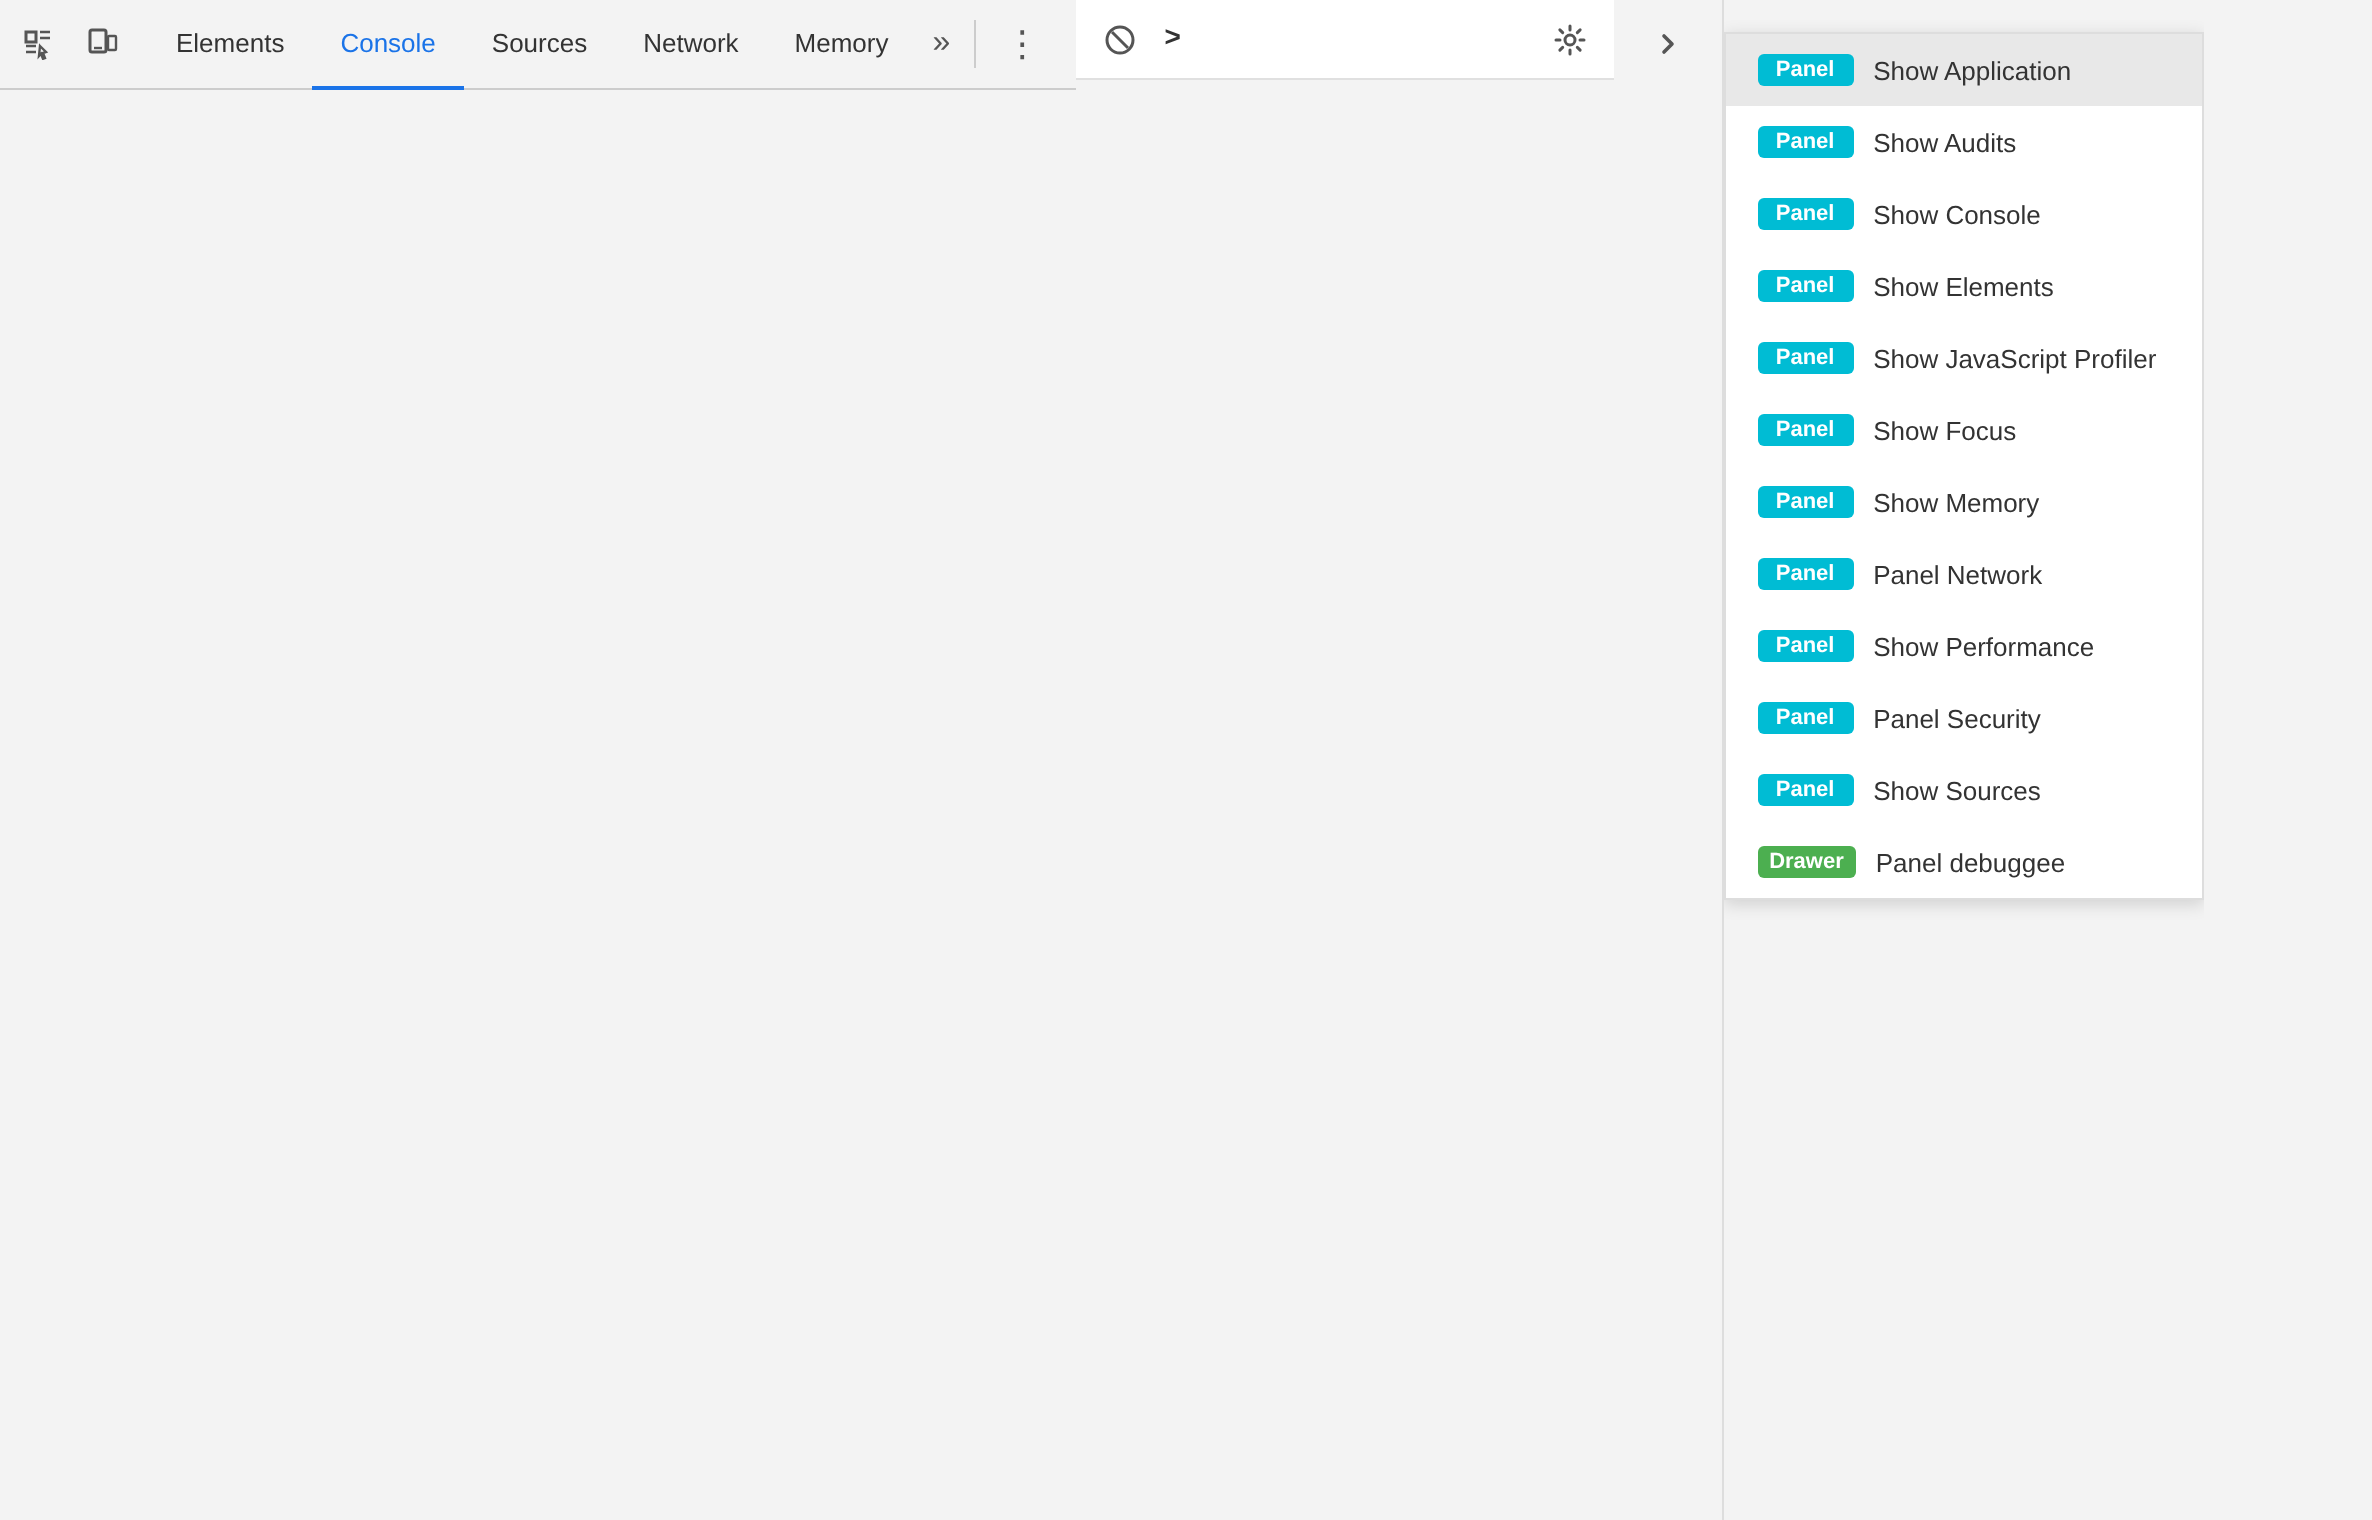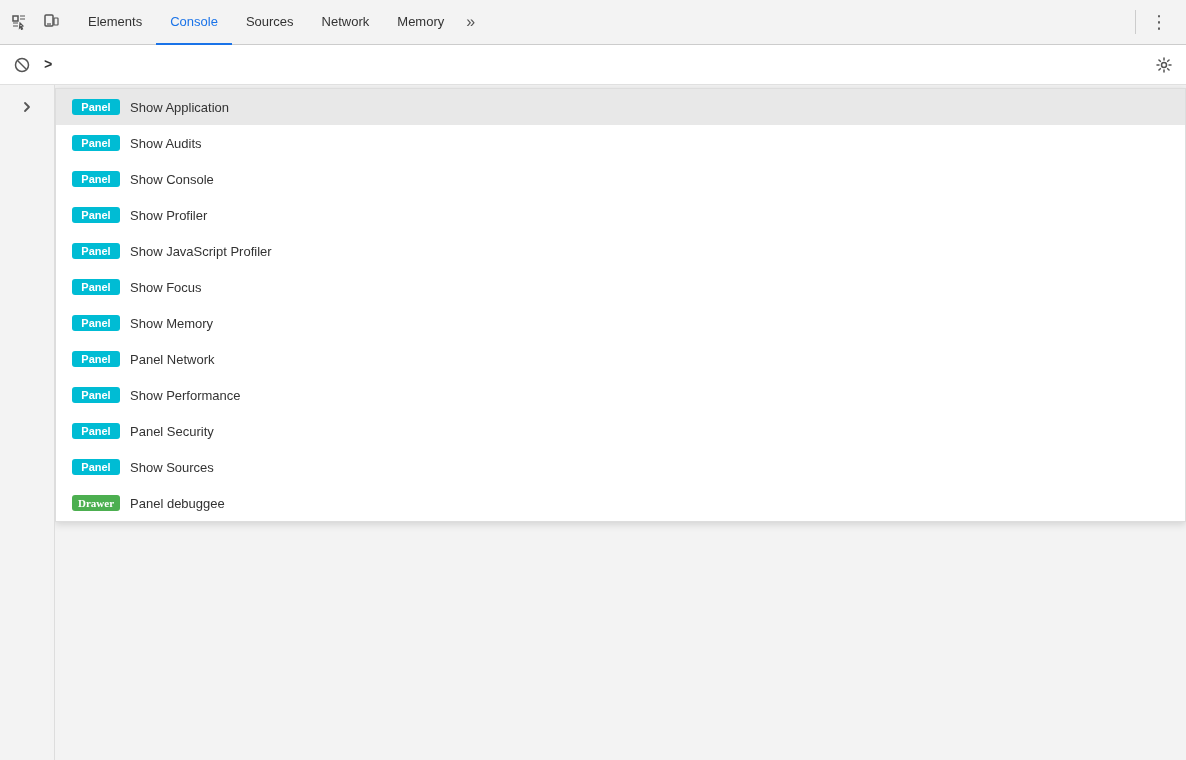--- a/index.html
+++ b/index.html
@@ -11,25 +11,24 @@
     body {
       font-family: -apple-system, BlinkMacSystemFont, 'Segoe UI', Arial, sans-serif;
       font-size: 13px;
       background: #f3f3f3;
       width: 1186px;
       height: 760px;
       overflow: hidden;
     }
 
     .devtools-container {
-      width: 1186px;
+      width: 1102px;
       height: 760px;
       background: #f3f3f3;
       display: flex;
-      flex-direction: column;
     }
 
     
     .tab-bar {
       display: flex;
       align-items: center;
       background: #f3f3f3;
       border-bottom: 1px solid #ccc;
       height: 45px;
       padding: 0 4px;
@@ -203,21 +202,21 @@
 
     
     .autocomplete-wrapper {
       flex: 1;
       position: relative;
       overflow: hidden;
     }
 
     .autocomplete-dropdown {
       position: absolute;
-      top: 3px;
+      top: 16px;
       left: 0;
       right: 0;
       background: #fff;
       border: 1px solid #ddd;
       box-shadow: 0 2px 8px rgba(0,0,0,0.15);
       z-index: 100;
       overflow-y: auto;
       max-height: 100%;
     }
 
@@ -247,21 +246,20 @@
       text-align: center;
       flex-shrink: 0;
     }
 
     .badge-panel {
       background: #00bcd4;
     }
 
     .badge-drawer {
       background: #4caf50;
-      font-family: Liberation Serif, serif;
     }
 
     .autocomplete-label {
       font-size: 13px;
       color: #333;
     }
   </style>
 </head>
 <body>
 
@@ -355,21 +353,21 @@
           <span class="autocomplete-label">Show Audits</span>
         </div>
 
         <div class="autocomplete-item">
           <span class="badge badge-panel">Panel</span>
           <span class="autocomplete-label">Show Console</span>
         </div>
 
         <div class="autocomplete-item">
           <span class="badge badge-panel">Panel</span>
-          <span class="autocomplete-label">Show Profiler</span>
+          <span class="autocomplete-label">Show Elements</span>
         </div>
 
         <div class="autocomplete-item">
           <span class="badge badge-panel">Panel</span>
           <span class="autocomplete-label">Show JavaScript Profiler</span>
         </div>
 
         <div class="autocomplete-item">
           <span class="badge badge-panel">Panel</span>
           <span class="autocomplete-label">Show Focus</span>

